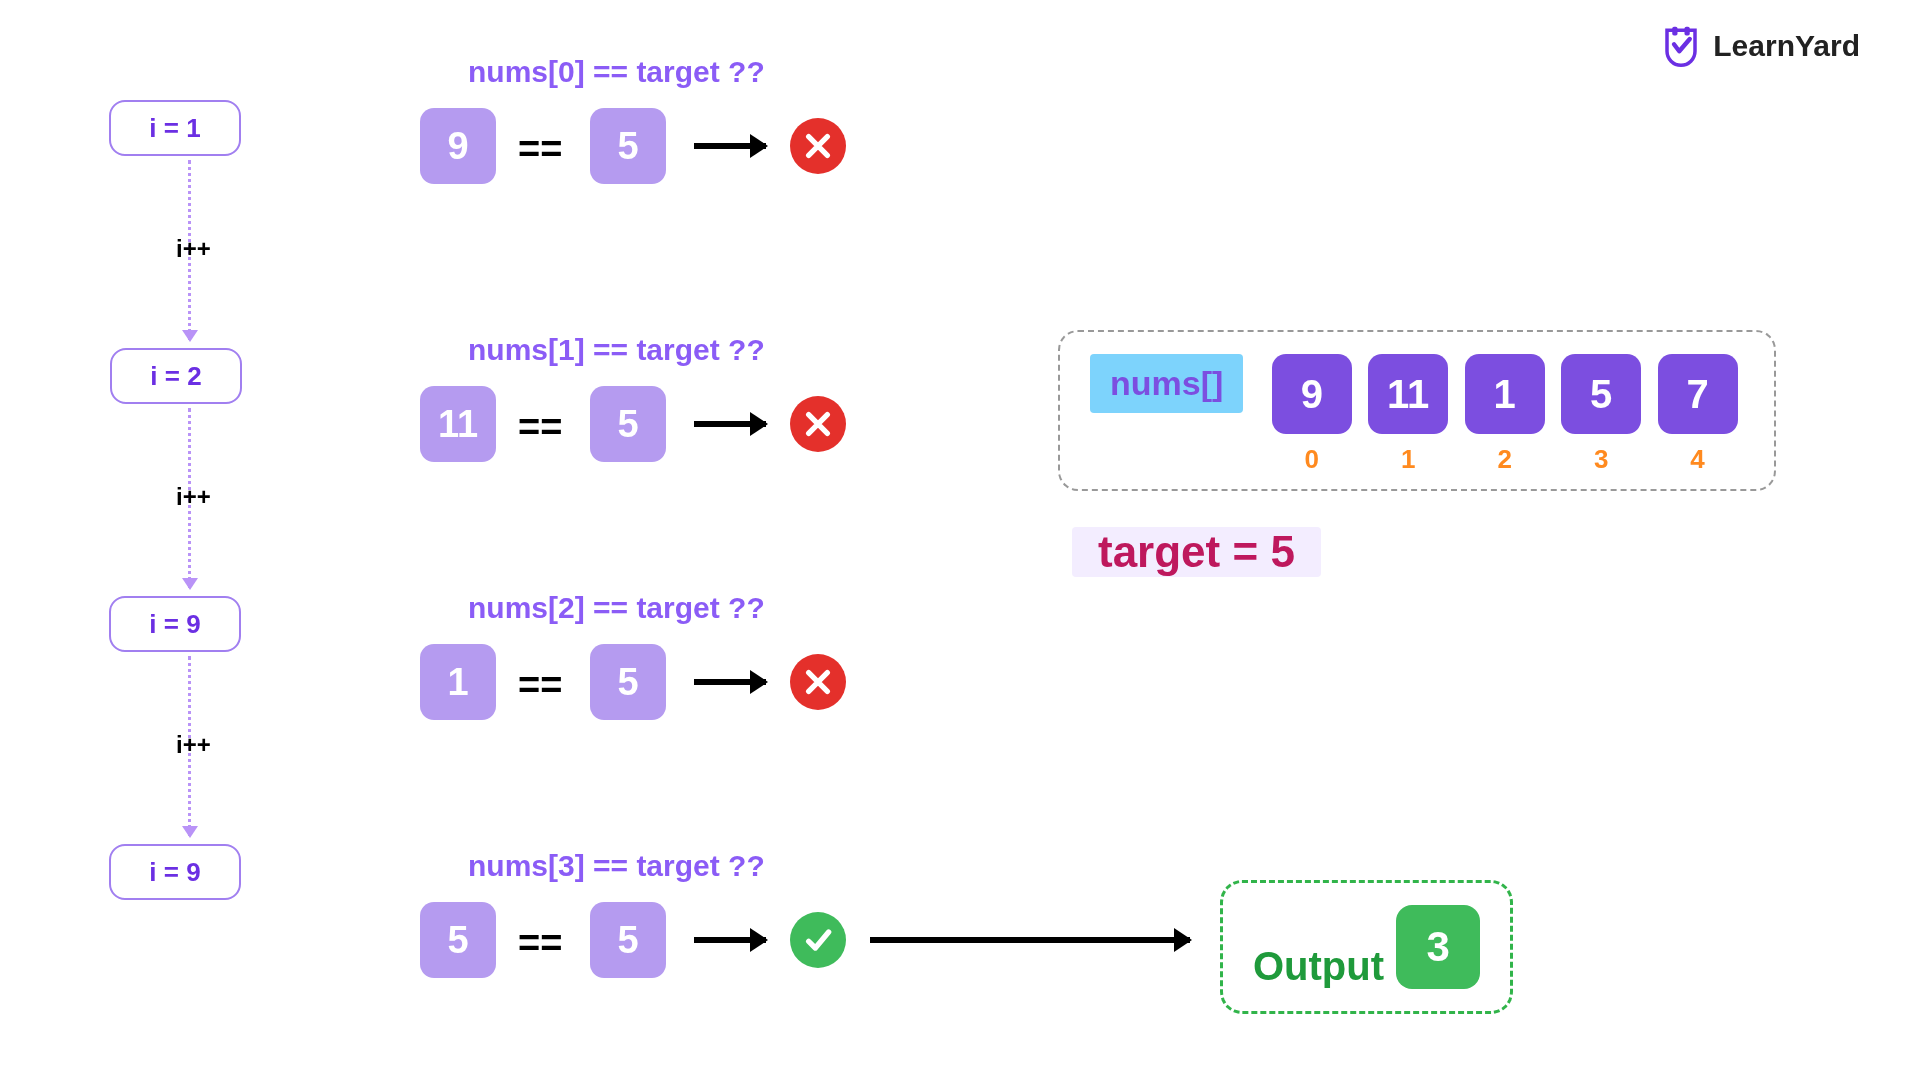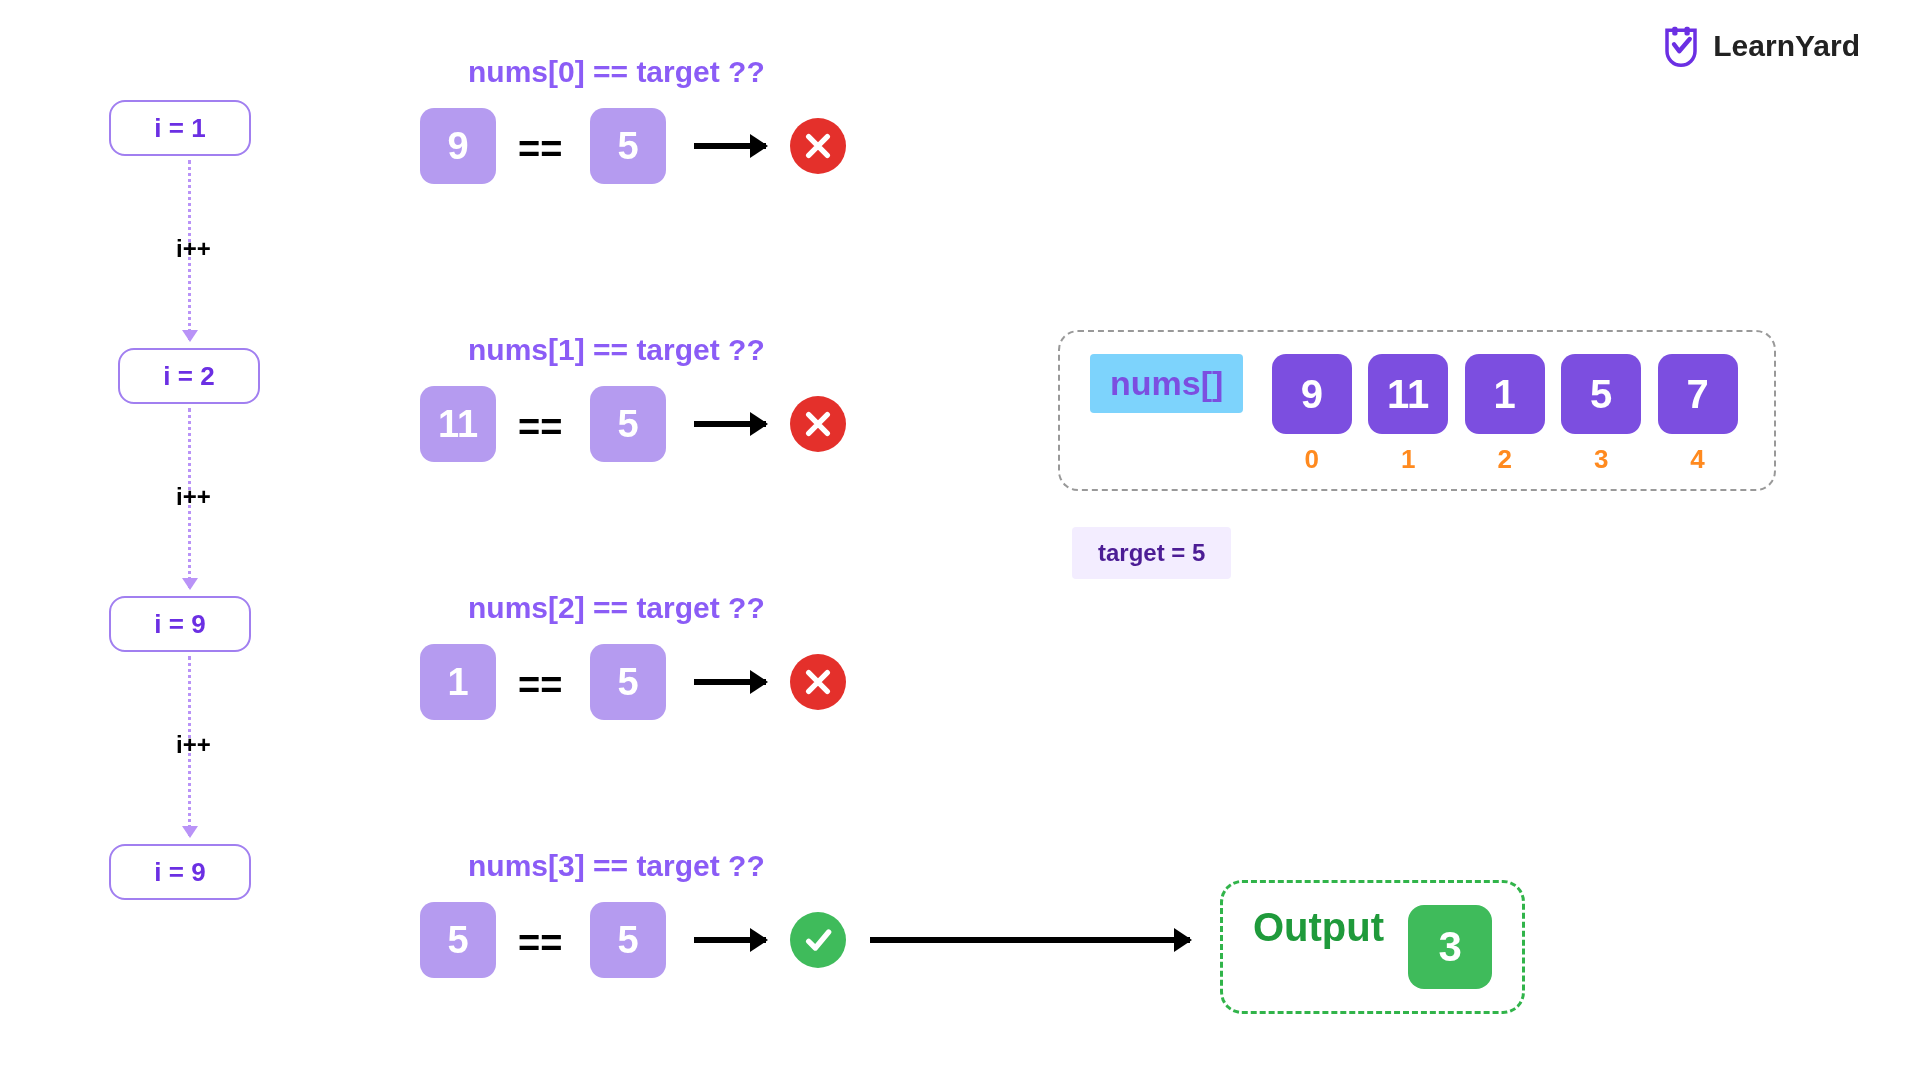--- a/index.html
+++ b/index.html
@@ -27,21 +27,21 @@
   .logo-icon svg { width: 100%; height: 100%; }
   .logo-text {
     font-size: 30px;
     font-weight: 600;
     color: #222;
   }
 
   
   .iter-box {
     position: absolute;
-    width: 142px;
+    width: 132px;
     height: 56px;
     border: 2.5px solid #a17ff0;
     border-radius: 16px;
     display: flex;
     align-items: center;
     justify-content: center;
     font-weight: 800;
     font-size: 26px;
     color: #6b2fe3;
     background: #fff;
@@ -168,36 +168,36 @@
   }
   .arr-item .idx {
     margin-top: 10px;
     font-size: 26px;
     font-weight: 800;
     color: #ff8a1f;
   }
   .target-chip {
     position: absolute;
     background: #f3edff;
-    color: #4c1d95;
-    font-size: 24px;
-    font-weight: 800;
-    padding: 12px 26px;
+    color: #be185d;
+    font-size: 44px;
+    font-weight: 800;
+    padding: 0 26px;
     border-radius: 4px;
   }
 
   
   .output-panel {
     position: absolute;
     border: 3px dashed #31b44a;
     border-radius: 22px;
     padding: 22px 30px;
     display: flex;
-    align-items: flex-start;
-    gap: 24px;
+    align-items: flex-end;
+    gap: 12px;
   }
   .output-label {
     color: #1f9a3b;
     font-size: 40px;
     font-weight: 800;
   }
   .output-val {
     width: 84px; height: 84px;
     background: #3fbb5b;
     border-radius: 16px;
@@ -226,21 +226,21 @@
 
 <div class="iter-box" style="left:109px; top:100px;">
     <span>i = 1</span>
   </div>
 <div class="dotted-arrow" style="left:188px; top:160px; height:180px;">
     <div class="line"></div>
     <div class="head"></div>
   </div>
 <div class="iter-label" style="left:176px; top:235px;">i++</div>
 
-<div class="iter-box" style="left:118px; top:348px;">
+<div class="iter-box" style="left:110px; top:348px;">
     <span>i = 2</span>
   </div>
 <div class="dotted-arrow" style="left:188px; top:408px; height:180px;">
     <div class="line"></div>
     <div class="head"></div>
   </div>
 <div class="iter-label" style="left:176px; top:483px;">i++</div>
 
 <div class="iter-box" style="left:109px; top:596px;">
     <span>i = 9</span>

